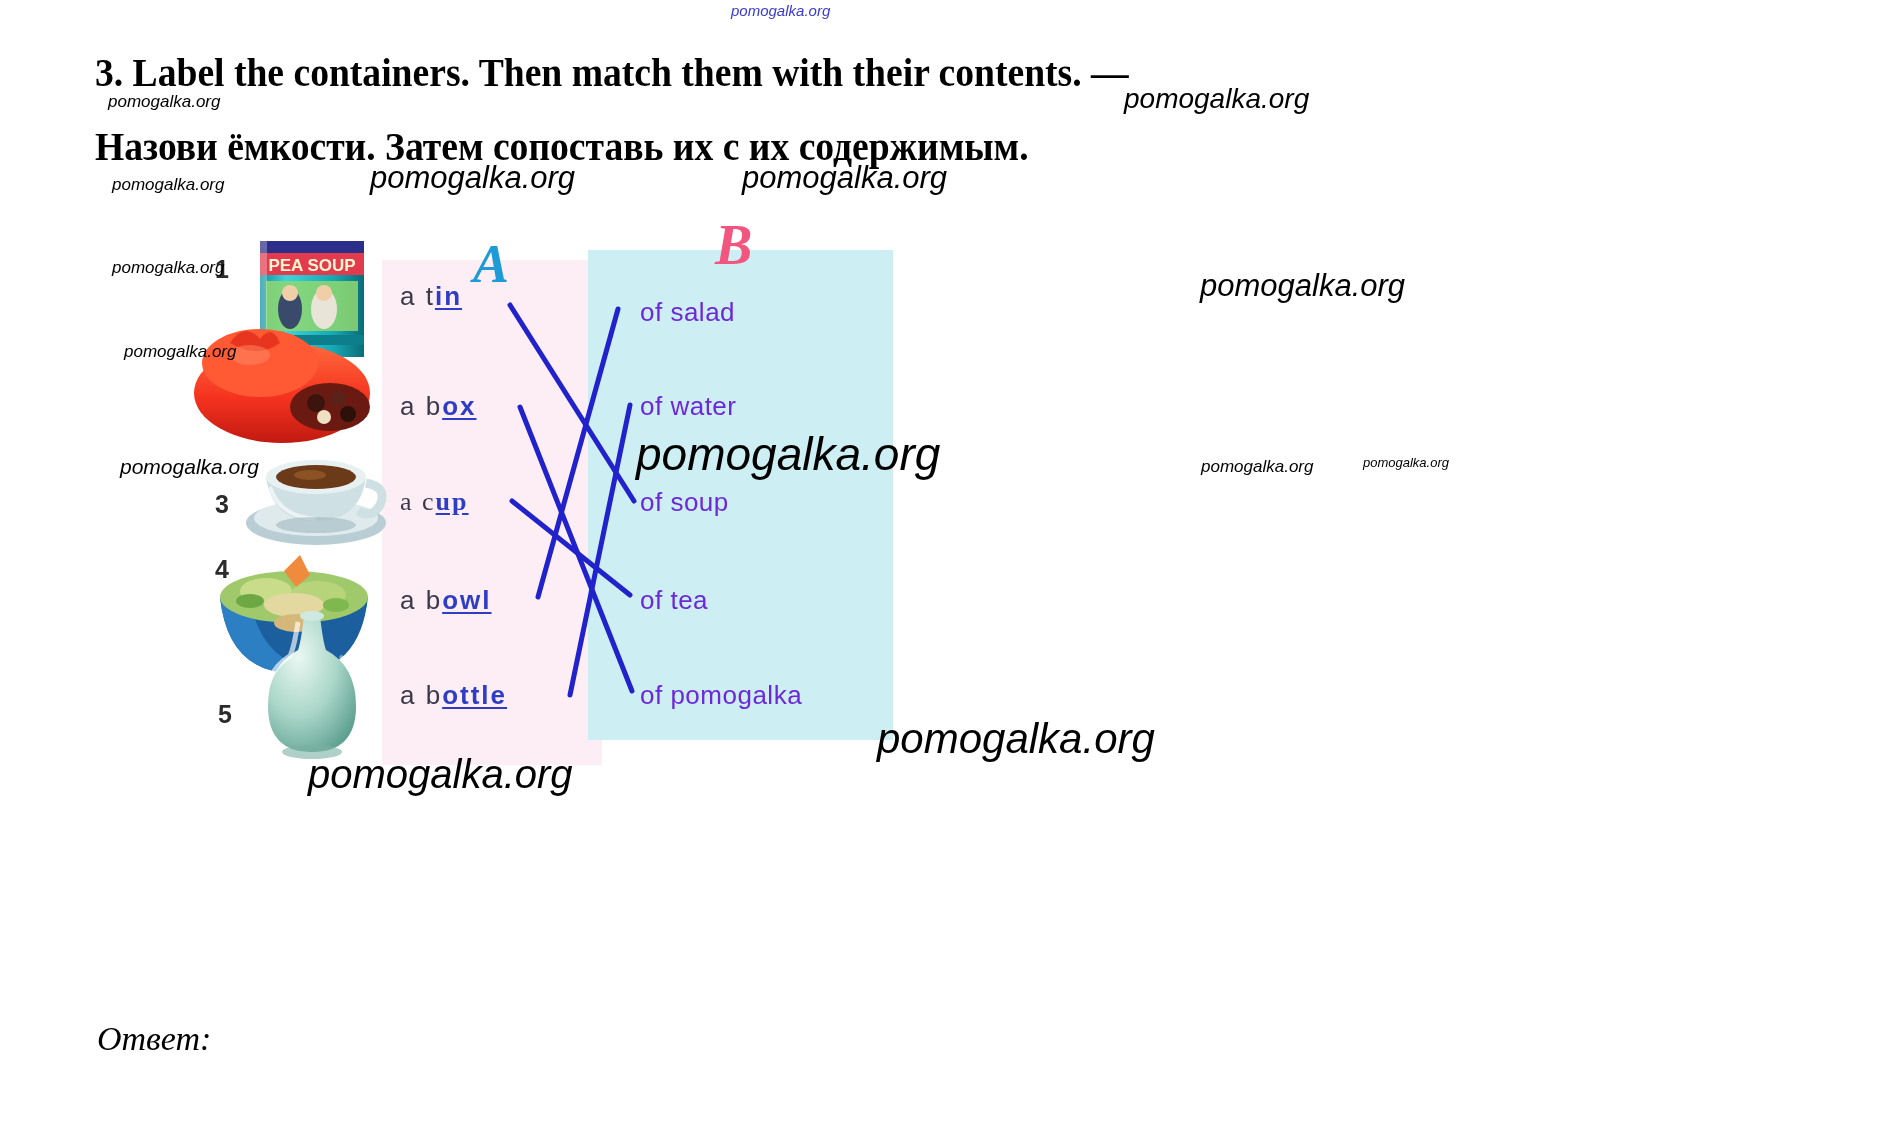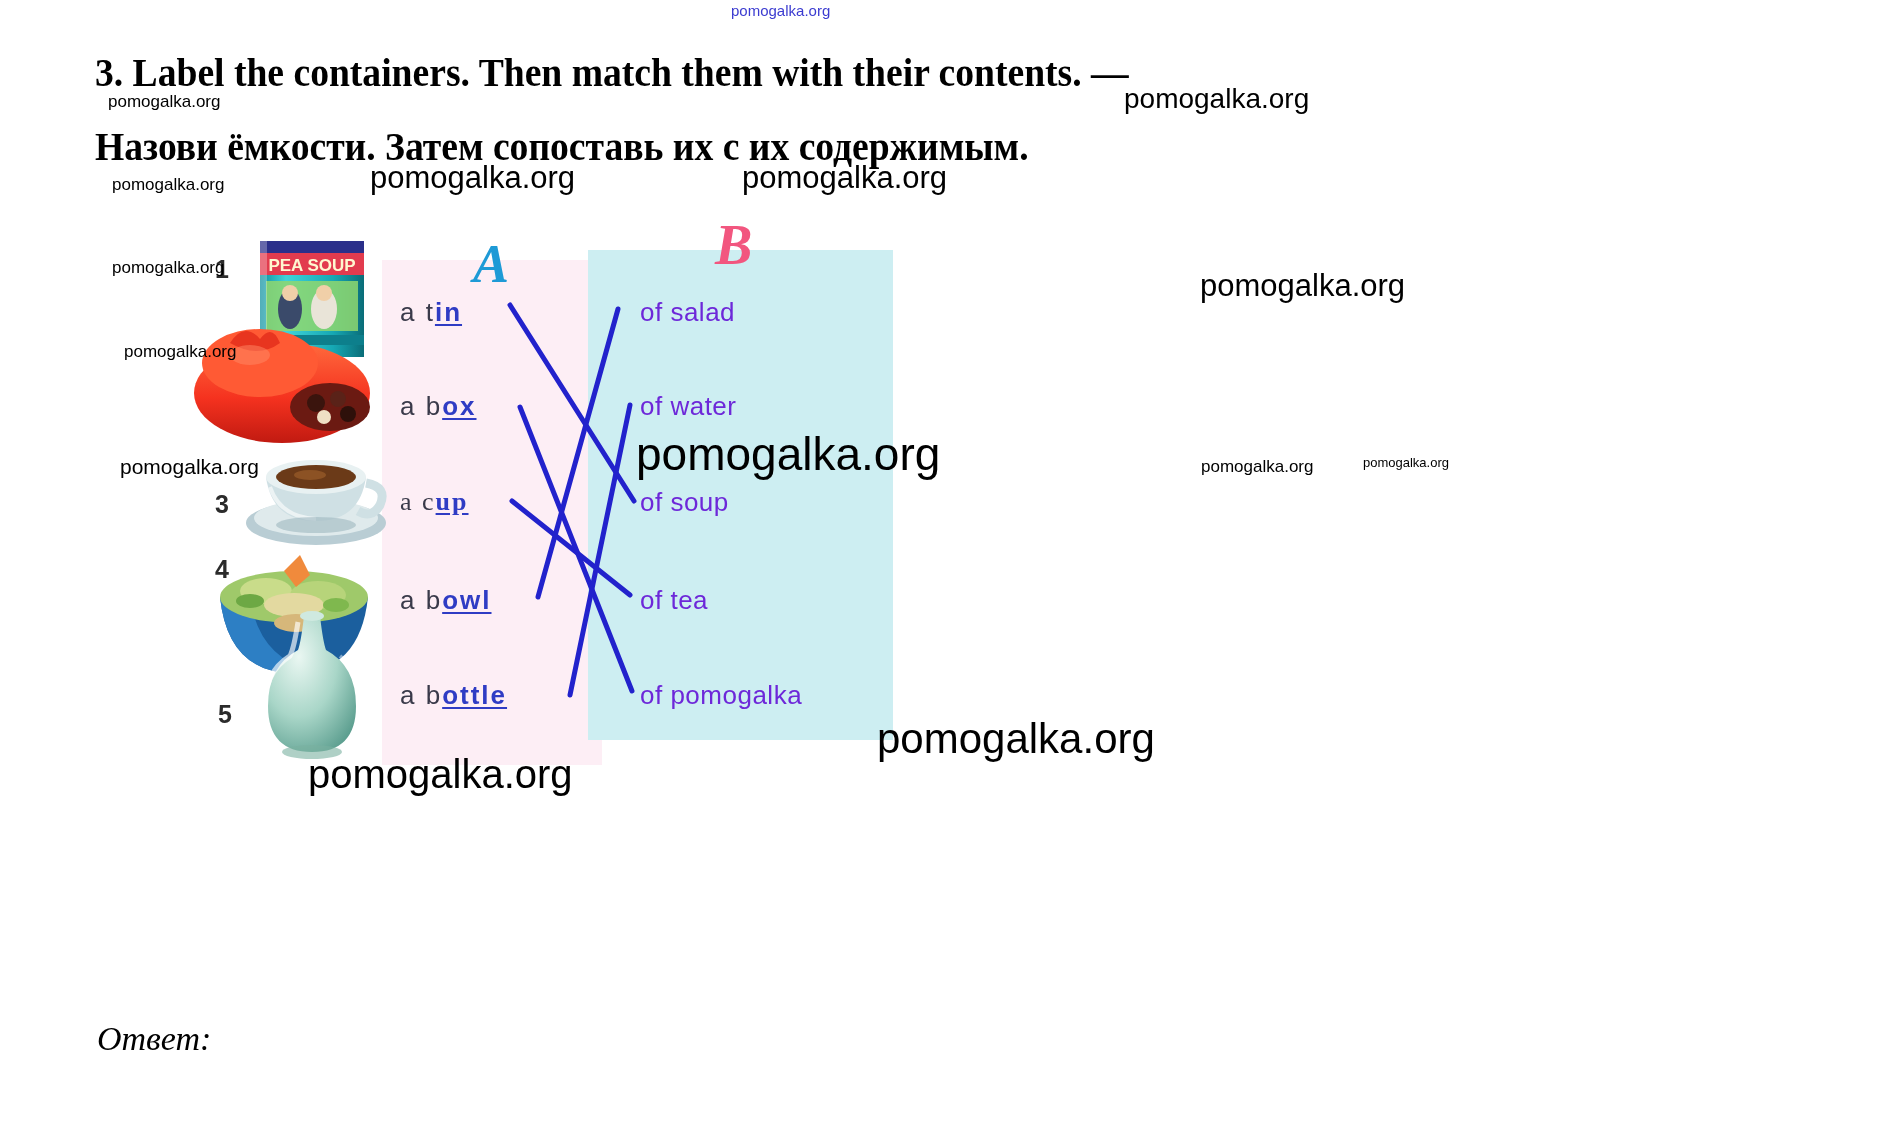--- a/index.html
+++ b/index.html
@@ -1,21 +1,21 @@
 <!DOCTYPE html>
 <html><head>
 <meta charset="utf-8">
 <style>
   html,body{margin:0;padding:0;}
   body{
     width:1882px;height:1121px;background:#ffffff;position:relative;overflow:hidden;
     font-family:"Liberation Sans", sans-serif;
   }
   
-  .wm{position:absolute;color:#000;white-space:nowrap;font-family:"Liberation Sans",sans-serif;pointer-events:none;}
+  .wm{position:absolute;color:#000;white-space:nowrap;font-family:"Liberation Sans",sans-serif;pointer-events:none;font-style:italic;}
   .wm-blue{color:#3b3bd0;}
   
   #heading{
     position:absolute;left:95px;top:36px;width:1400px;
     font-family:"Liberation Serif", serif;font-weight:bold;color:#000;
     font-size:40px;line-height:74px;letter-spacing:0px;
     transform:scaleX(0.94);transform-origin:left top;
   }
   #heading .ln{display:block;white-space:nowrap;}
   
@@ -154,21 +154,21 @@
         </defs>
         <path d="M52 6 q-3 26 -6 34 q-30 16 -30 56 q0 46 44 46 q44 0 44 -46 q0 -40 -30 -56 q-3 -8 -6 -34 z" fill="url(#glsG)"></path>
         <path d="M46 12 q-4 26 -8 34 q-26 16 -26 54" fill="none" stroke="#ffffff" stroke-width="5" opacity="0.65"></path>
         <path d="M88 46 q16 12 20 30" fill="none" stroke="#ffffff" stroke-width="4" opacity="0.45"></path>
         <ellipse cx="60" cy="6" rx="12" ry="5" fill="#cfe9e0"></ellipse>
         <ellipse cx="60" cy="142" rx="30" ry="7" fill="#79b0a0" opacity="0.6"></ellipse>
       </svg>
     </div>
   </div>
 
-  <div class="rowA" style="top:92px;">
+  <div class="rowA" style="top:76px;">
     <span>a t</span><span class="fill">in</span>
   </div>
   <div class="rowA" style="top:186px;">
     <span>a b</span><span class="fill">ox</span>
   </div>
   <div class="rowA" style="top:282px;font-family:Liberation Serif, serif;">
     <span>a c</span><span class="fill">up</span>
   </div>
   <div class="rowA" style="top:380px;">
     <span>a b</span><span class="fill">owl</span>

